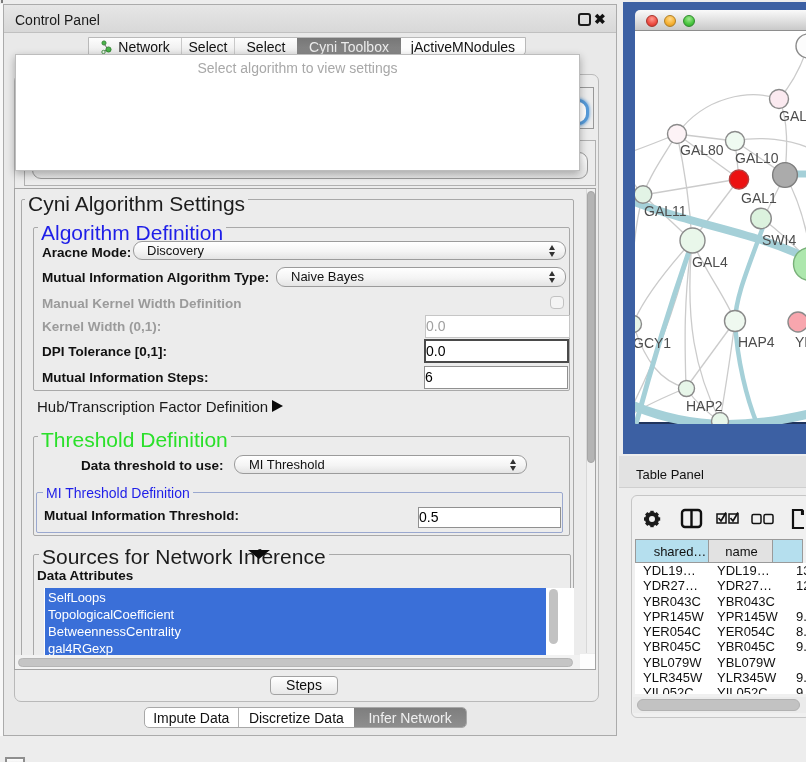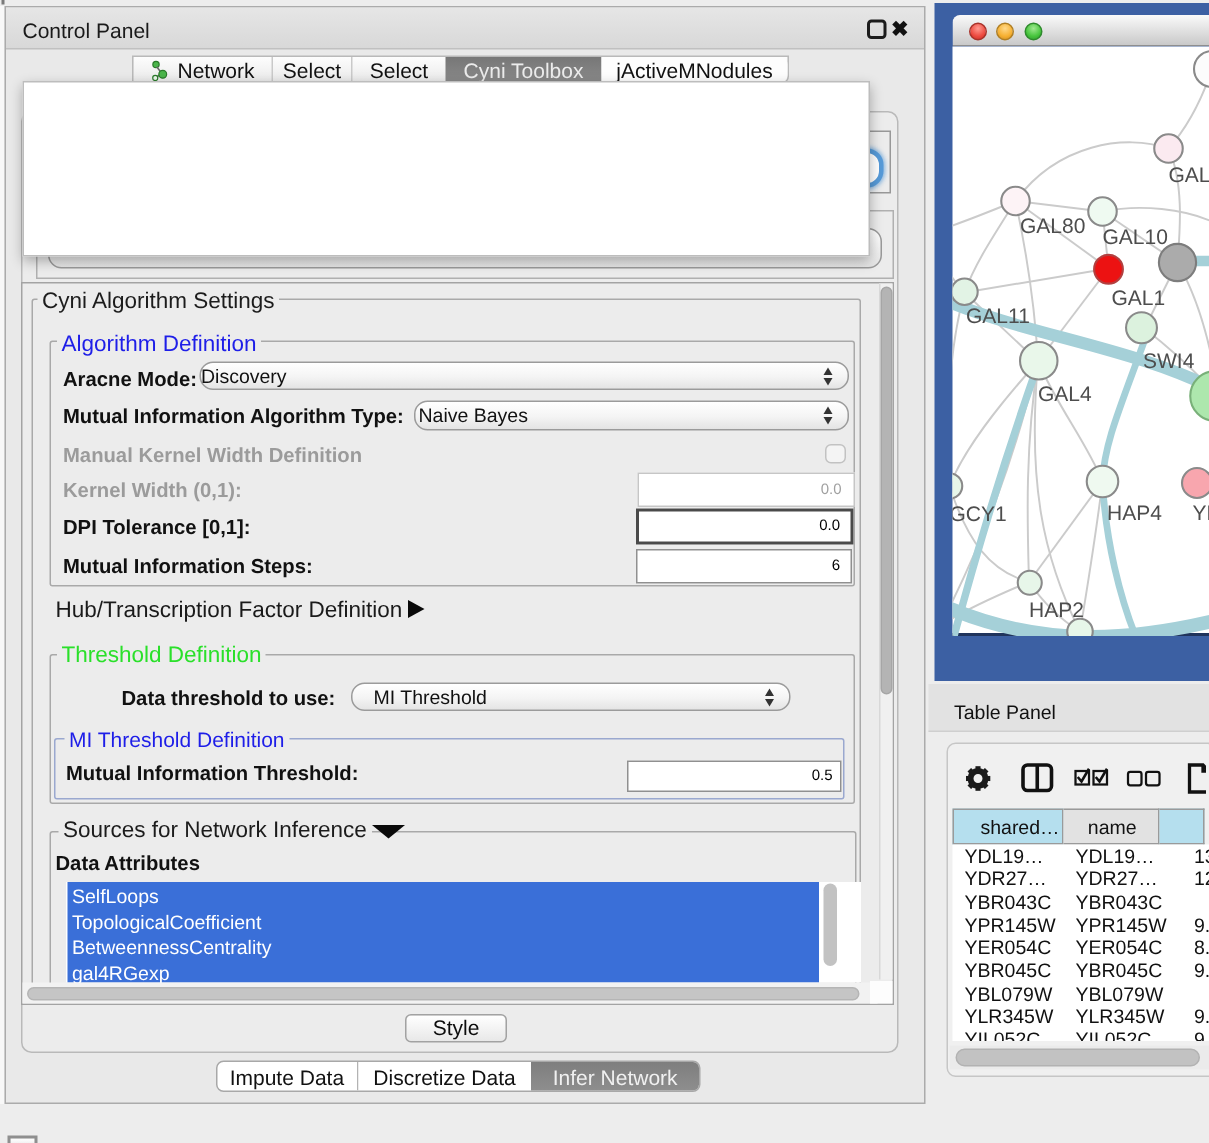--- a/index.html
+++ b/index.html
@@ -5,23 +5,23 @@
 html,body{width:806px;height:762px;overflow:hidden}
 body{background:#ededed;font-family:"Liberation Sans",sans-serif;position:relative}
 .abs{position:absolute}
 .lbl{position:absolute;font-size:13.5px;color:#111;white-space:nowrap}
 .b{font-weight:bold}
 .dis{color:#9b9b9b}
 .combo{position:absolute;border:1px solid #9b9b9b;border-radius:9px;background:linear-gradient(#ffffff,#f4f4f4 55%,#e4e4e4);font-size:13px;color:#111;white-space:nowrap}
 .ar{position:absolute;right:8px;top:50%;width:10px;height:14px;margin-top:-7px}
 .ar:before{content:"";position:absolute;left:2px;top:1px;border-left:3.5px solid transparent;border-right:3.5px solid transparent;border-bottom:5px solid #333}
 .ar:after{content:"";position:absolute;left:2px;bottom:1px;border-left:3.5px solid transparent;border-right:3.5px solid transparent;border-top:5px solid #333}
-.fld{position:absolute;background:#fff;font-size:10px;color:#000;text-align:right}
+.fld{position:absolute;background:#fff;font-size:14px;color:#000;text-align:left}
 .grp{position:absolute;border:1px solid #a9a9a9;border-radius:2px}
-.gt{position:absolute;background:#ececec;padding:0 3px;font-size:15px;white-space:nowrap}
+.gt{position:absolute;background:#ececec;padding:0 3px;font-size:21px;white-space:nowrap}
 </style></head>
 <body>
 
 <div class="abs" style="left:1px;top:0;width:2px;height:3px;background:#7a7a7a"></div>
 
 <div class="abs" style="left:608px;top:45px;width:1px;height:655px;background:#dcdcdc"></div>
 
 <div class="abs" style="left:0;top:4px;width:3px;height:732px;background:#f8f8f8"></div>
 
 <div class="abs" style="left:3px;top:4px;width:614px;height:732px;background:#e9e9e9;border:1px solid #ababab"></div>
@@ -58,23 +58,23 @@
 
 <div class="abs" style="left:586px;top:189px;width:9px;height:464px;background:#f0f0f0;border-left:1px solid #d8d8d8"></div>
 <div class="abs" style="left:587px;top:191px;width:8px;height:272px;background:#b4b4b4;border:1px solid #a6a6a6;border-radius:4px"></div>
 
 <div class="grp" style="left:21px;top:199px;width:553px;height:465px"></div>
 <div class="gt" style="left:25px;top:192px;color:#1c1c1c">Cyni Algorithm Settings</div>
 
 <div class="grp" style="left:33px;top:227px;width:537px;height:164px"></div>
 <div class="gt" style="left:38px;top:221px;color:#1e1ee8">Algorithm Definition</div>
 <div class="lbl b" style="left:42px;top:245px">Aracne Mode:</div>
-<div class="combo" style="left:133px;top:241px;width:433px;height:19px;line-height:17px;">Discovery<span class="ar"></span></div>
+<div class="combo" style="left:133px;top:241px;width:433px;height:19px;line-height:17px;padding-left:13px">Discovery<span class="ar"></span></div>
 <div class="lbl b" style="left:42px;top:270px">Mutual Information Algorithm Type:</div>
-<div class="combo" style="left:276px;top:267px;width:290px;height:20px;line-height:18px;padding-left:2px">Naive Bayes<span class="ar"></span></div>
+<div class="combo" style="left:276px;top:267px;width:290px;height:20px;line-height:18px;padding-left:14px">Naive Bayes<span class="ar"></span></div>
 <div class="lbl b dis" style="left:42px;top:296px">Manual Kernel Width Definition</div>
 <div class="abs" style="left:550px;top:296px;width:14px;height:13px;border:1.5px solid #c2c2c2;border-radius:4px;background:#f4f4f4"></div>
 <div class="lbl b dis" style="left:42px;top:319px">Kernel Width (0,1):</div>
 <div class="fld" style="left:425px;top:315px;width:145px;height:23px;line-height:21px;border:1px solid #c6c6c6;color:#a0a0a0;padding-right:8px">0.0</div>
 <div class="lbl b" style="left:42px;top:344px">DPI Tolerance [0,1]:</div>
 <div class="fld" style="left:424px;top:339px;width:145px;height:24px;line-height:20px;border:2px solid #4a4a4a;padding-right:7px">0.0</div>
 <div class="lbl b" style="left:42px;top:370px">Mutual Information Steps:</div>
 <div class="fld" style="left:424px;top:366px;width:144px;height:23px;line-height:21px;border:1px solid #909090;padding-right:7px">6</div>
 
 <div class="abs" style="left:37px;top:398px;font-size:15px;color:#1a1a1a;white-space:nowrap">Hub/Transcription Factor Definition</div>
@@ -97,21 +97,21 @@
 
 <div class="abs" style="left:44px;top:588px;width:530px;height:67px;background:#fff"></div>
 <div class="abs" style="left:45px;top:588px;width:501px;height:67px;background:#3a6fd8"></div>
 <div class="abs" style="left:48px;top:589px;font-size:13px;color:#fff;line-height:17px;white-space:nowrap">SelfLoops<br>TopologicalCoefficient<br>BetweennessCentrality<br>gal4RGexp</div>
 <div class="abs" style="left:549px;top:589px;width:9px;height:55px;background:#c2c2c2;border-radius:4.5px"></div>
 
 <div class="abs" style="left:15px;top:655px;width:570px;height:14px;background:#f2f2f2"></div>
 <div class="abs" style="left:18px;top:658px;width:555px;height:9px;background:#c5c5c5;border:1px solid #b5b5b5;border-radius:5px"></div>
 <div class="abs" style="left:580px;top:654px;width:15px;height:15px;background:#fdfdfd"></div>
 
-<div class="abs" style="left:270px;top:676px;width:68px;height:19px;border:1px solid #a2a2a2;border-radius:4px;background:linear-gradient(#ffffff,#e8e8e8);font-size:14px;color:#0d0d0d;text-align:center;line-height:17px">Style</div>
+<div class="abs" style="left:270px;top:676px;width:68px;height:19px;border:1px solid #a2a2a2;border-radius:4px;background:linear-gradient(#ffffff,#e8e8e8);font-size:14px;color:#0d0d0d;text-align:center;line-height:17px">Steps</div>
 
 <div class="abs" style="left:144px;top:707px;width:323px;height:21px;border:1px solid #a8a8a8;border-radius:5px;display:flex;background:#fff;font-size:14px;color:#111">
  <div style="width:97px;display:flex;align-items:center;justify-content:center;border-right:1px solid #b3b3b3;border-radius:5px 0 0 5px">Impute Data</div>
  <div style="width:120px;display:flex;align-items:center;justify-content:center">Discretize Data</div>
  <div style="width:116px;display:flex;align-items:center;justify-content:center;background:linear-gradient(#7e7e7e,#8e8e8e);color:#f0f0f0;border-radius:0 4px 4px 0">Infer Network</div>
 </div>
 
 <div class="abs" style="left:5px;top:757px;width:20px;height:12px;border:2px solid #8f8f8f;background:linear-gradient(#fff,#ddd)"></div>
 
 <div class="abs" style="left:623px;top:2px;width:183px;height:452px;background:#3c60a3"></div>
@@ -249,13 +249,14 @@
 </div>
 <div class="abs" style="left:635px;top:563px;width:171px;height:131px;background:#fff;overflow:hidden;font-size:13px;color:#111">
  <div style="position:absolute;left:8px;top:0;line-height:15.3px">YDL19…<br>YDR27…<br>YBR043C<br>YPR145W<br>YER054C<br>YBR045C<br>YBL079W<br>YLR345W<br>YIL052C</div>
  <div style="position:absolute;left:82px;top:0;line-height:15.3px">YDL19…<br>YDR27…<br>YBR043C<br>YPR145W<br>YER054C<br>YBR045C<br>YBL079W<br>YLR345W<br>YIL052C</div>
  <div style="position:absolute;left:161px;top:0;line-height:15.3px">13<br>12<br>&nbsp;<br>9.<br>8.<br>9.<br>&nbsp;<br>9.<br>9.</div>
 </div>
 <div class="abs" style="left:633px;top:697px;width:173px;height:16px;background:#ebebeb"></div>
 <div class="abs" style="left:637px;top:699px;width:163px;height:12px;background:#c2c2c2;border:1px solid #b2b2b2;border-radius:6px"></div>
 
 <div class="abs" style="left:15px;top:54px;width:565px;height:117px;background:#fff;border:1px solid #bdbdbd;box-shadow:0 3px 8px rgba(0,0,0,.3)">
+ <div style="position:absolute;left:0;top:5px;width:100%;text-align:center;font-size:14px;color:#a8a8a8">Select algorithm to view settings</div>
 </div>
 
 </body></html>

